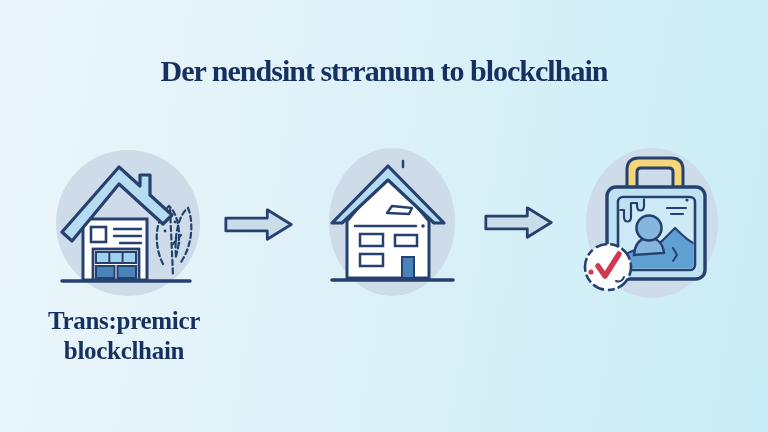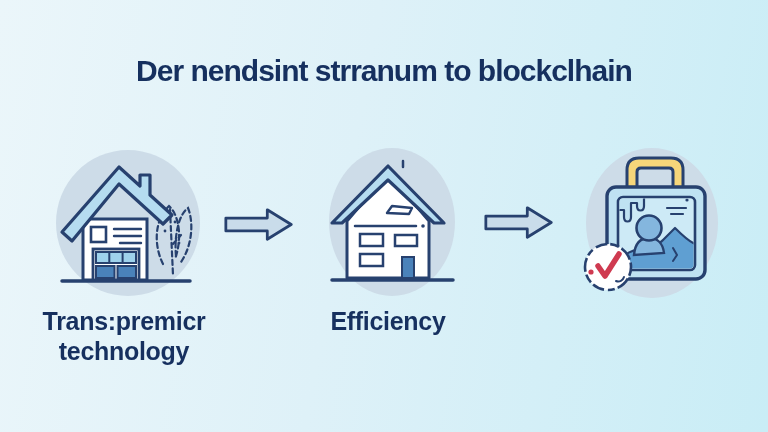--- a/index.html
+++ b/index.html
@@ -1,21 +1,21 @@
 <!DOCTYPE html>
 <html><head>
 <meta charset="utf-8">
 <style>
   html,body{margin:0;padding:0;}
   .canvas{
     position:relative;
     width:768px;height:432px;
     overflow:hidden;
     background:linear-gradient(100deg,#ebf6fa 0%,#def1f8 45%,#c9edf6 100%);
-    font-family:Liberation Sans, sans-serif;
+    font-family:Liberation Serif, serif;
   }
   .title{
     position:absolute;top:54px;left:0;width:768px;
     margin:0;text-align:center;
     font-size:30px;font-weight:bold;letter-spacing:-1px;
     color:#16305f;
   }
   .icon-wrap{position:absolute;width:160px;height:160px;}
   .icon-wrap svg{display:block;width:160px;height:160px;}
   #icon1{left:48px;top:143px;}
@@ -148,20 +148,16 @@
         <circle cx="36" cy="124" r="23" fill="#ffffff" class="nv" stroke-width="2.6" stroke-dasharray="9 3 14 3 7 4 12 3"></circle>
         <path d="M 44,138 a 6 6 0 0 0 8,-4" fill="none" class="nv" stroke-width="2" stroke-linecap="round"></path>
         <path d="M 26,123 L 33,133 L 47,111" fill="none" stroke-width="5.5" stroke-linecap="round" stroke-linejoin="round" stroke="#cf3a50"></path>
         <circle cx="19" cy="129" r="2.6" fill="#cf3a50"></circle>
       </g>
     </svg>
   </div>
 
   <div class="step-label" id="label1">
     <span>Trans:premicr</span>
-    <span>technology</span>
-  </div>
-  <div class="step-label" id="label2">
-    <span>Efficiency</span>
-    <span></span>
+    <span>blockclhain</span>
   </div>
 
 </div>
 
 </body></html>

